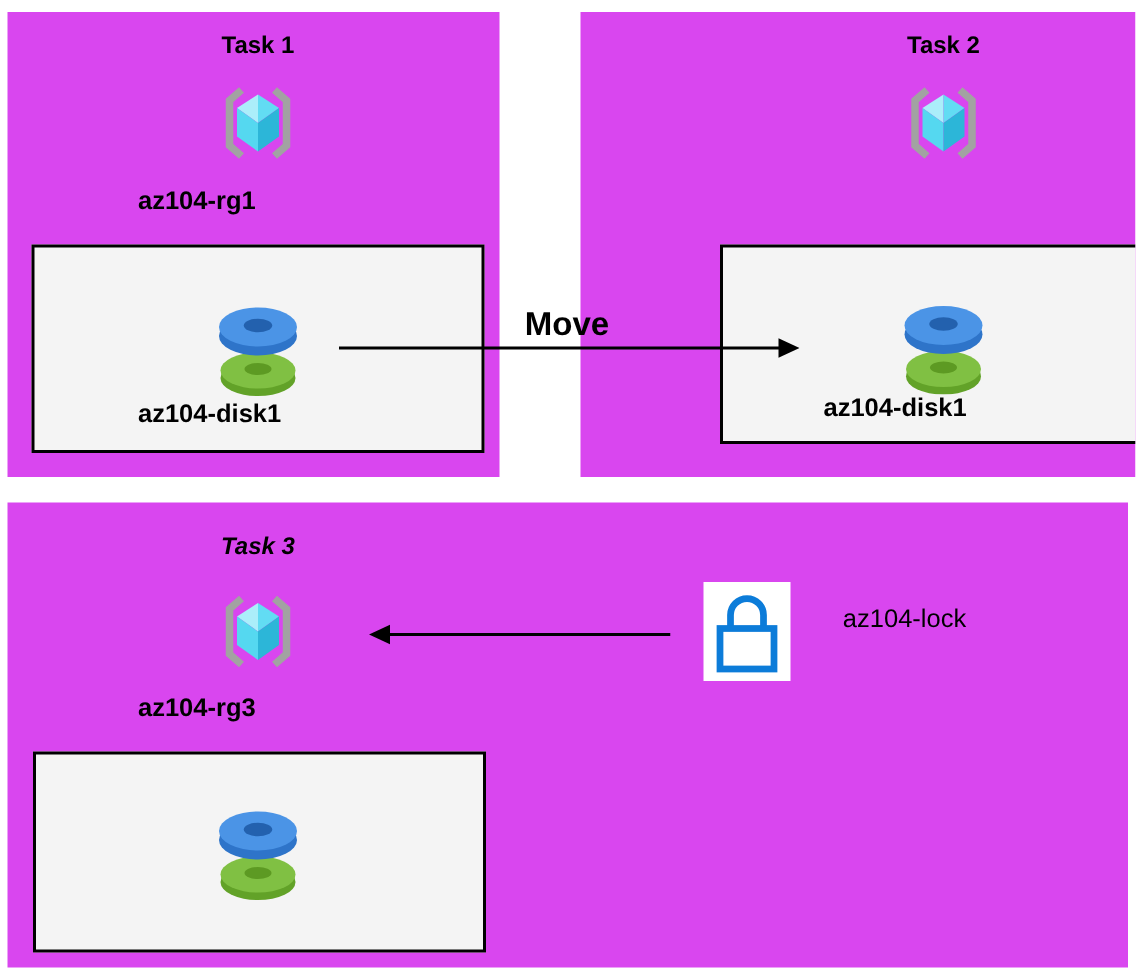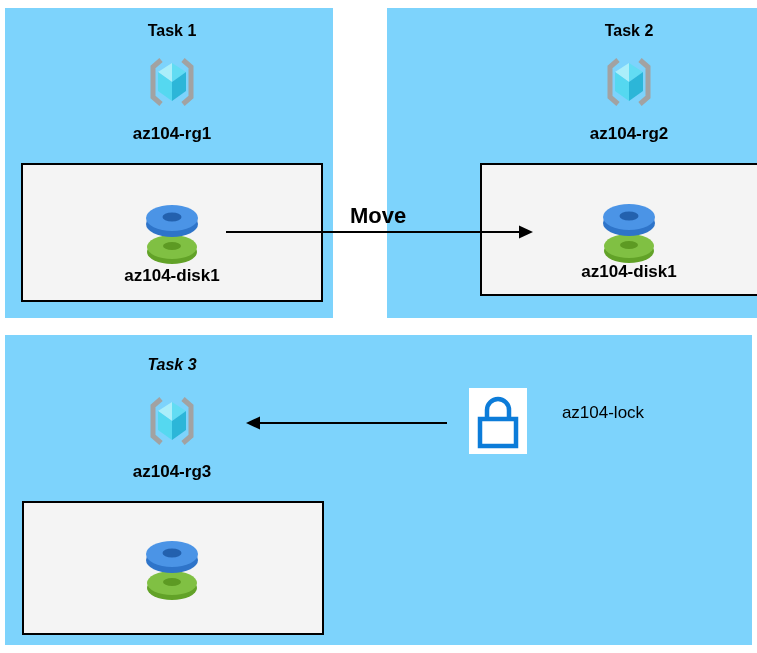--- a/index.html
+++ b/index.html
@@ -1,21 +1,21 @@
 <!DOCTYPE html>
 <html><head>
 <meta charset="utf-8">
 <style>
   html,body{margin:0;padding:0;background:#ffffff;}
   .page{position:relative;width:757px;height:653px;background:#ffffff;
         font-family:"Liberation Sans",sans-serif;color:#000;overflow:hidden;}
-  .panel{position:absolute;background:#7dd3fc;}
+  .panel{position:absolute;background:#d946ef;}
   .abs{position:absolute;}
   .title{font-size:16px;font-weight:bold;text-align:center;line-height:19px;}
-  .rlabel{font-size:17px;font-weight:bold;text-align:center;line-height:20px;}
+  .rlabel{font-size:17px;font-weight:bold;line-height:20px;}
   .inner-box{position:absolute;background:#f4f4f4;border:2px solid #000;box-sizing:border-box;}
   .move-label{font-size:22px;font-weight:bold;text-align:center;line-height:22px;}
   .lock-box{position:absolute;background:#ffffff;}
   .lock-text{font-size:17px;font-weight:normal;text-align:center;line-height:25px;}
   svg{display:block;}
 </style>
 </head>
 <body>
 
 <div class="page">
@@ -59,21 +59,20 @@
       <svg width="56" height="56" viewBox="0 0 56 56">
         <path d="M17,6 L9,13 L9,43 L17,50" fill="none" stroke="#a2a2a2" stroke-width="5"></path>
         <path d="M39,6 L47,13 L47,43 L39,50" fill="none" stroke="#a2a2a2" stroke-width="5"></path>
         <polygon points="28,9 14,18 28,28" fill="#abeefa"></polygon>
         <polygon points="28,9 42,18 28,28" fill="#62dcf3"></polygon>
         <polygon points="14,18 14,37 28,47 28,28" fill="#55d8f0"></polygon>
         <polygon points="42,18 42,37 28,47 28,28" fill="#2cb6d8"></polygon>
       </svg>
     </div>
 
-    <div class="abs rlabel" style="left:162px;top:116px;width:160px;">az104-rg2</div>
 
     <div class="inner-box" style="left:93px;top:155px;width:299px;height:133px;"></div>
 
     <div class="abs" style="left:214px;top:193px;">
       <svg width="56" height="62" viewBox="0 0 56 62">
         <ellipse cx="28" cy="50" rx="25" ry="12" fill="#62a228"></ellipse>
         <ellipse cx="28" cy="45" rx="25" ry="12" fill="#80c043"></ellipse>
         <ellipse cx="28" cy="44" rx="9" ry="4" fill="#5d9a23"></ellipse>
         <ellipse cx="28" cy="22" rx="26" ry="13" fill="#2e74c9"></ellipse>
         <ellipse cx="28" cy="16" rx="26" ry="13" fill="#4b94e6"></ellipse>

